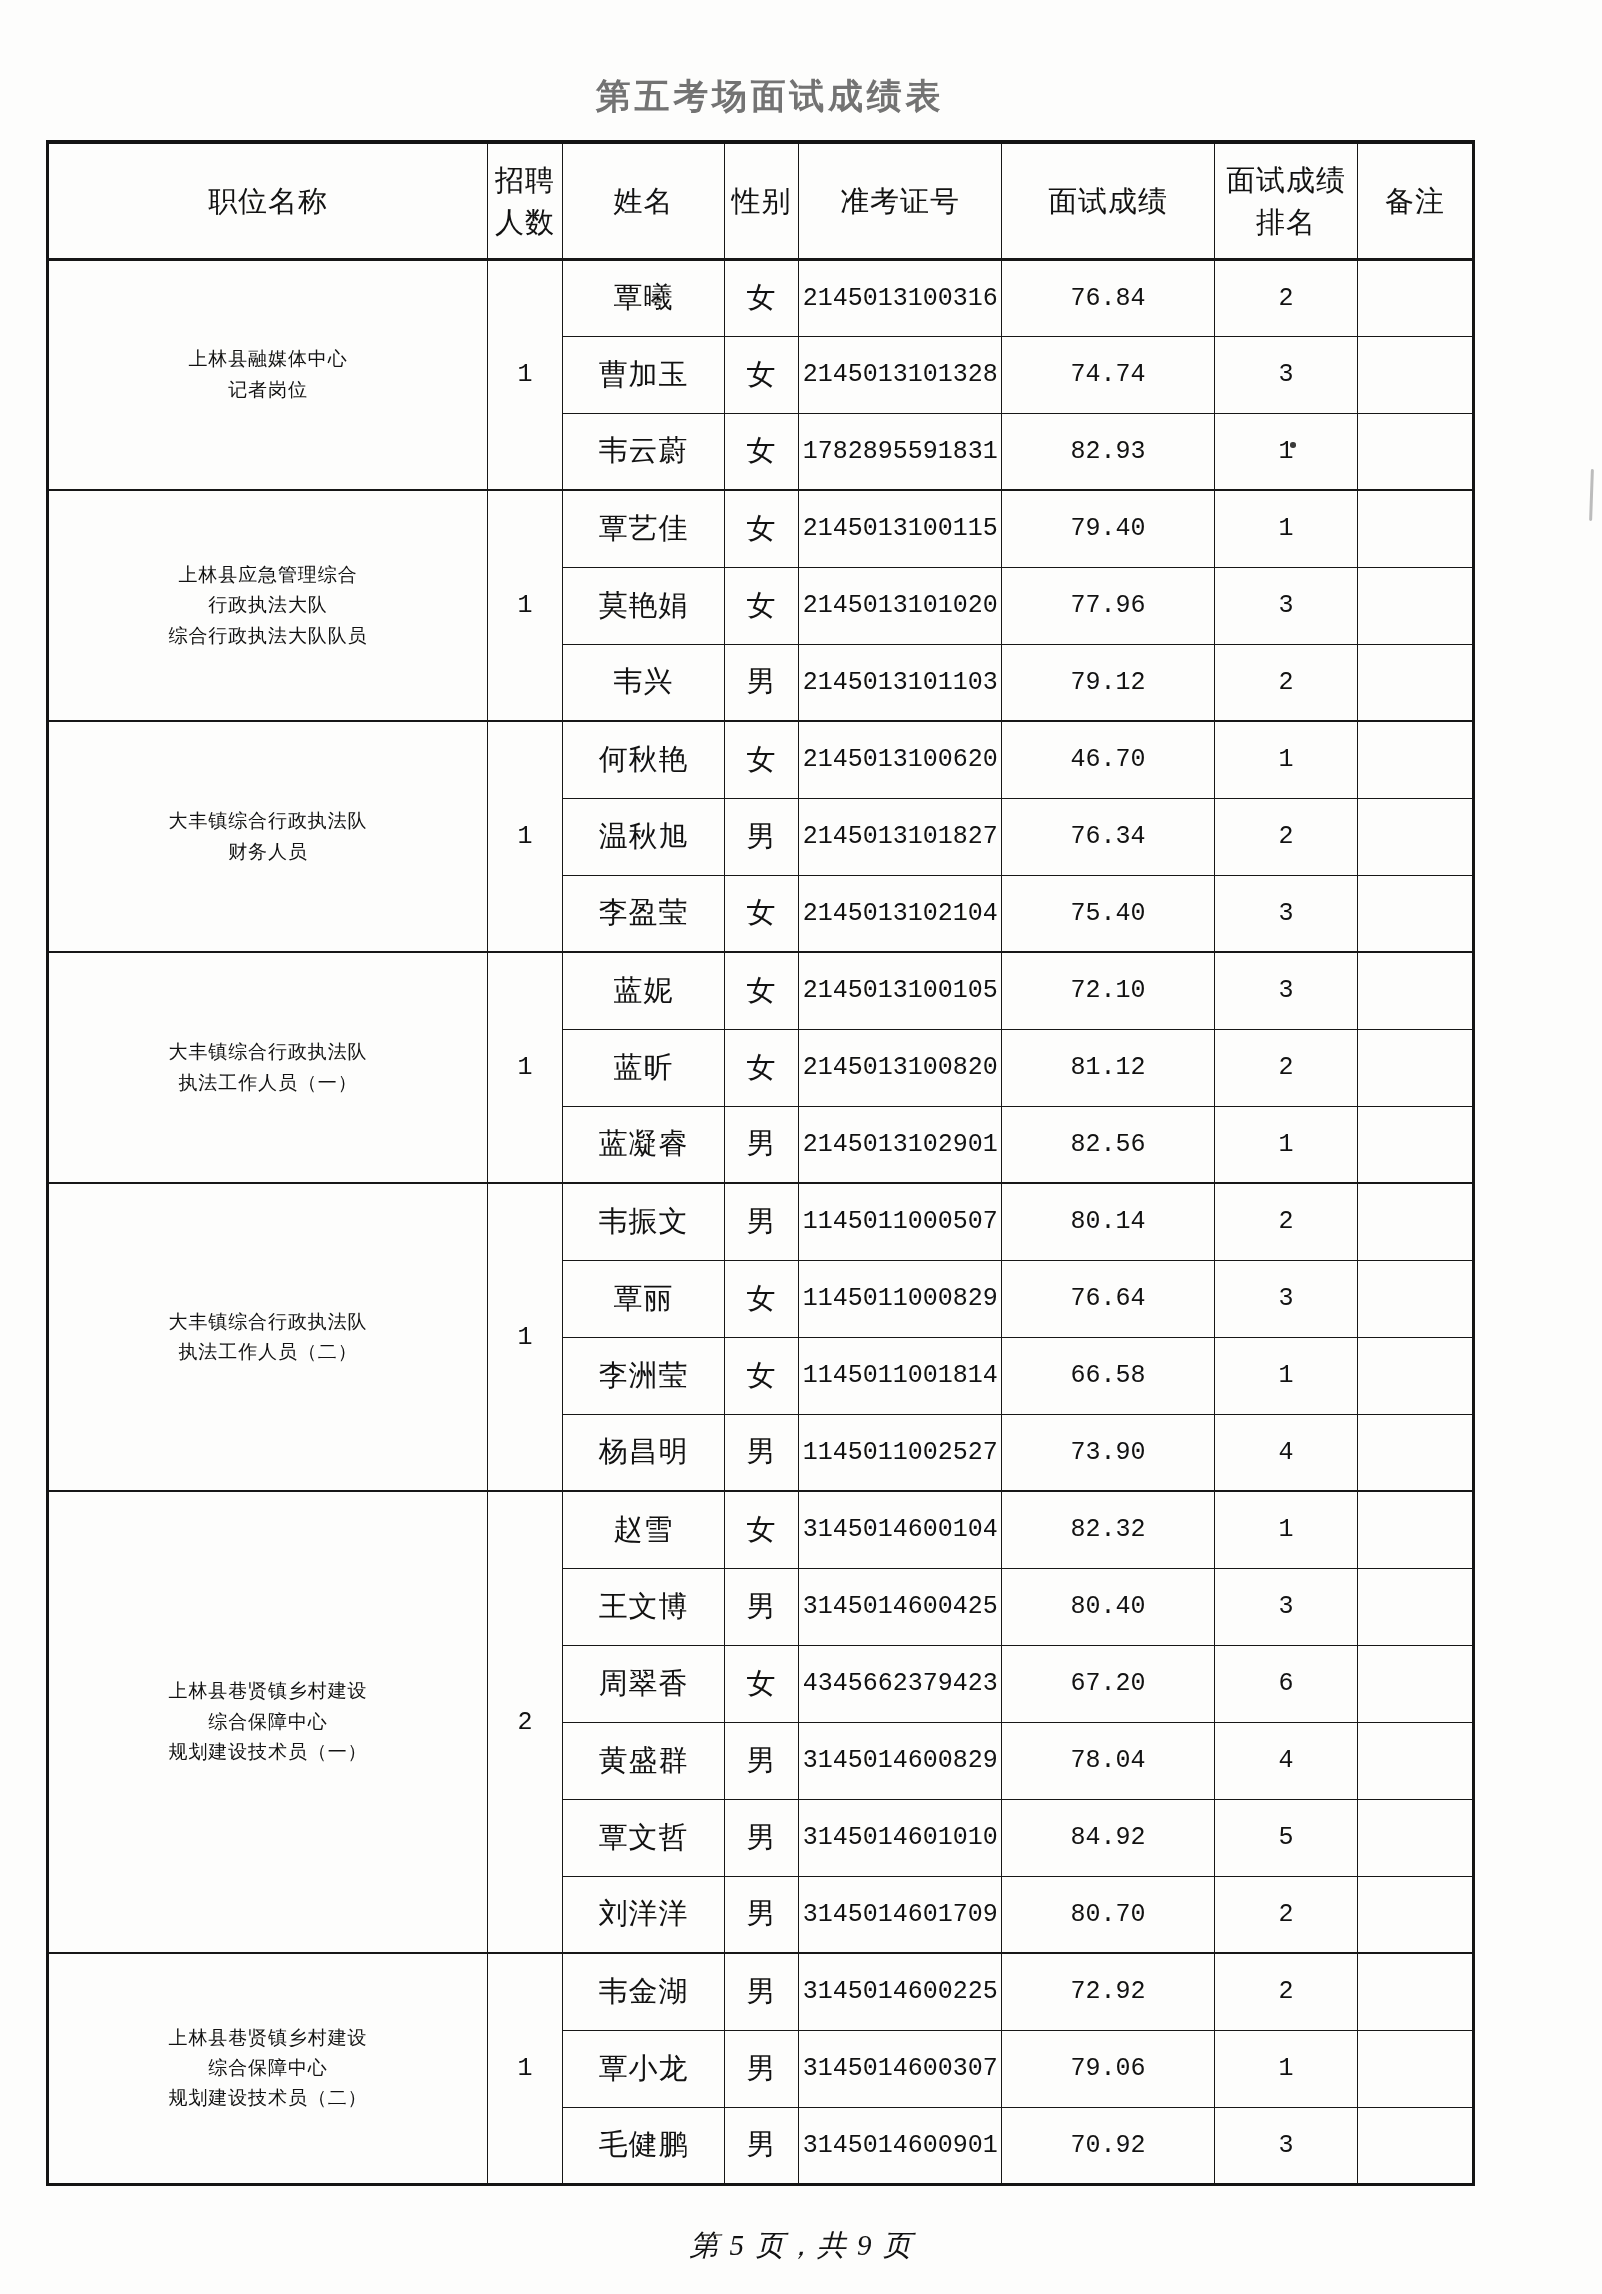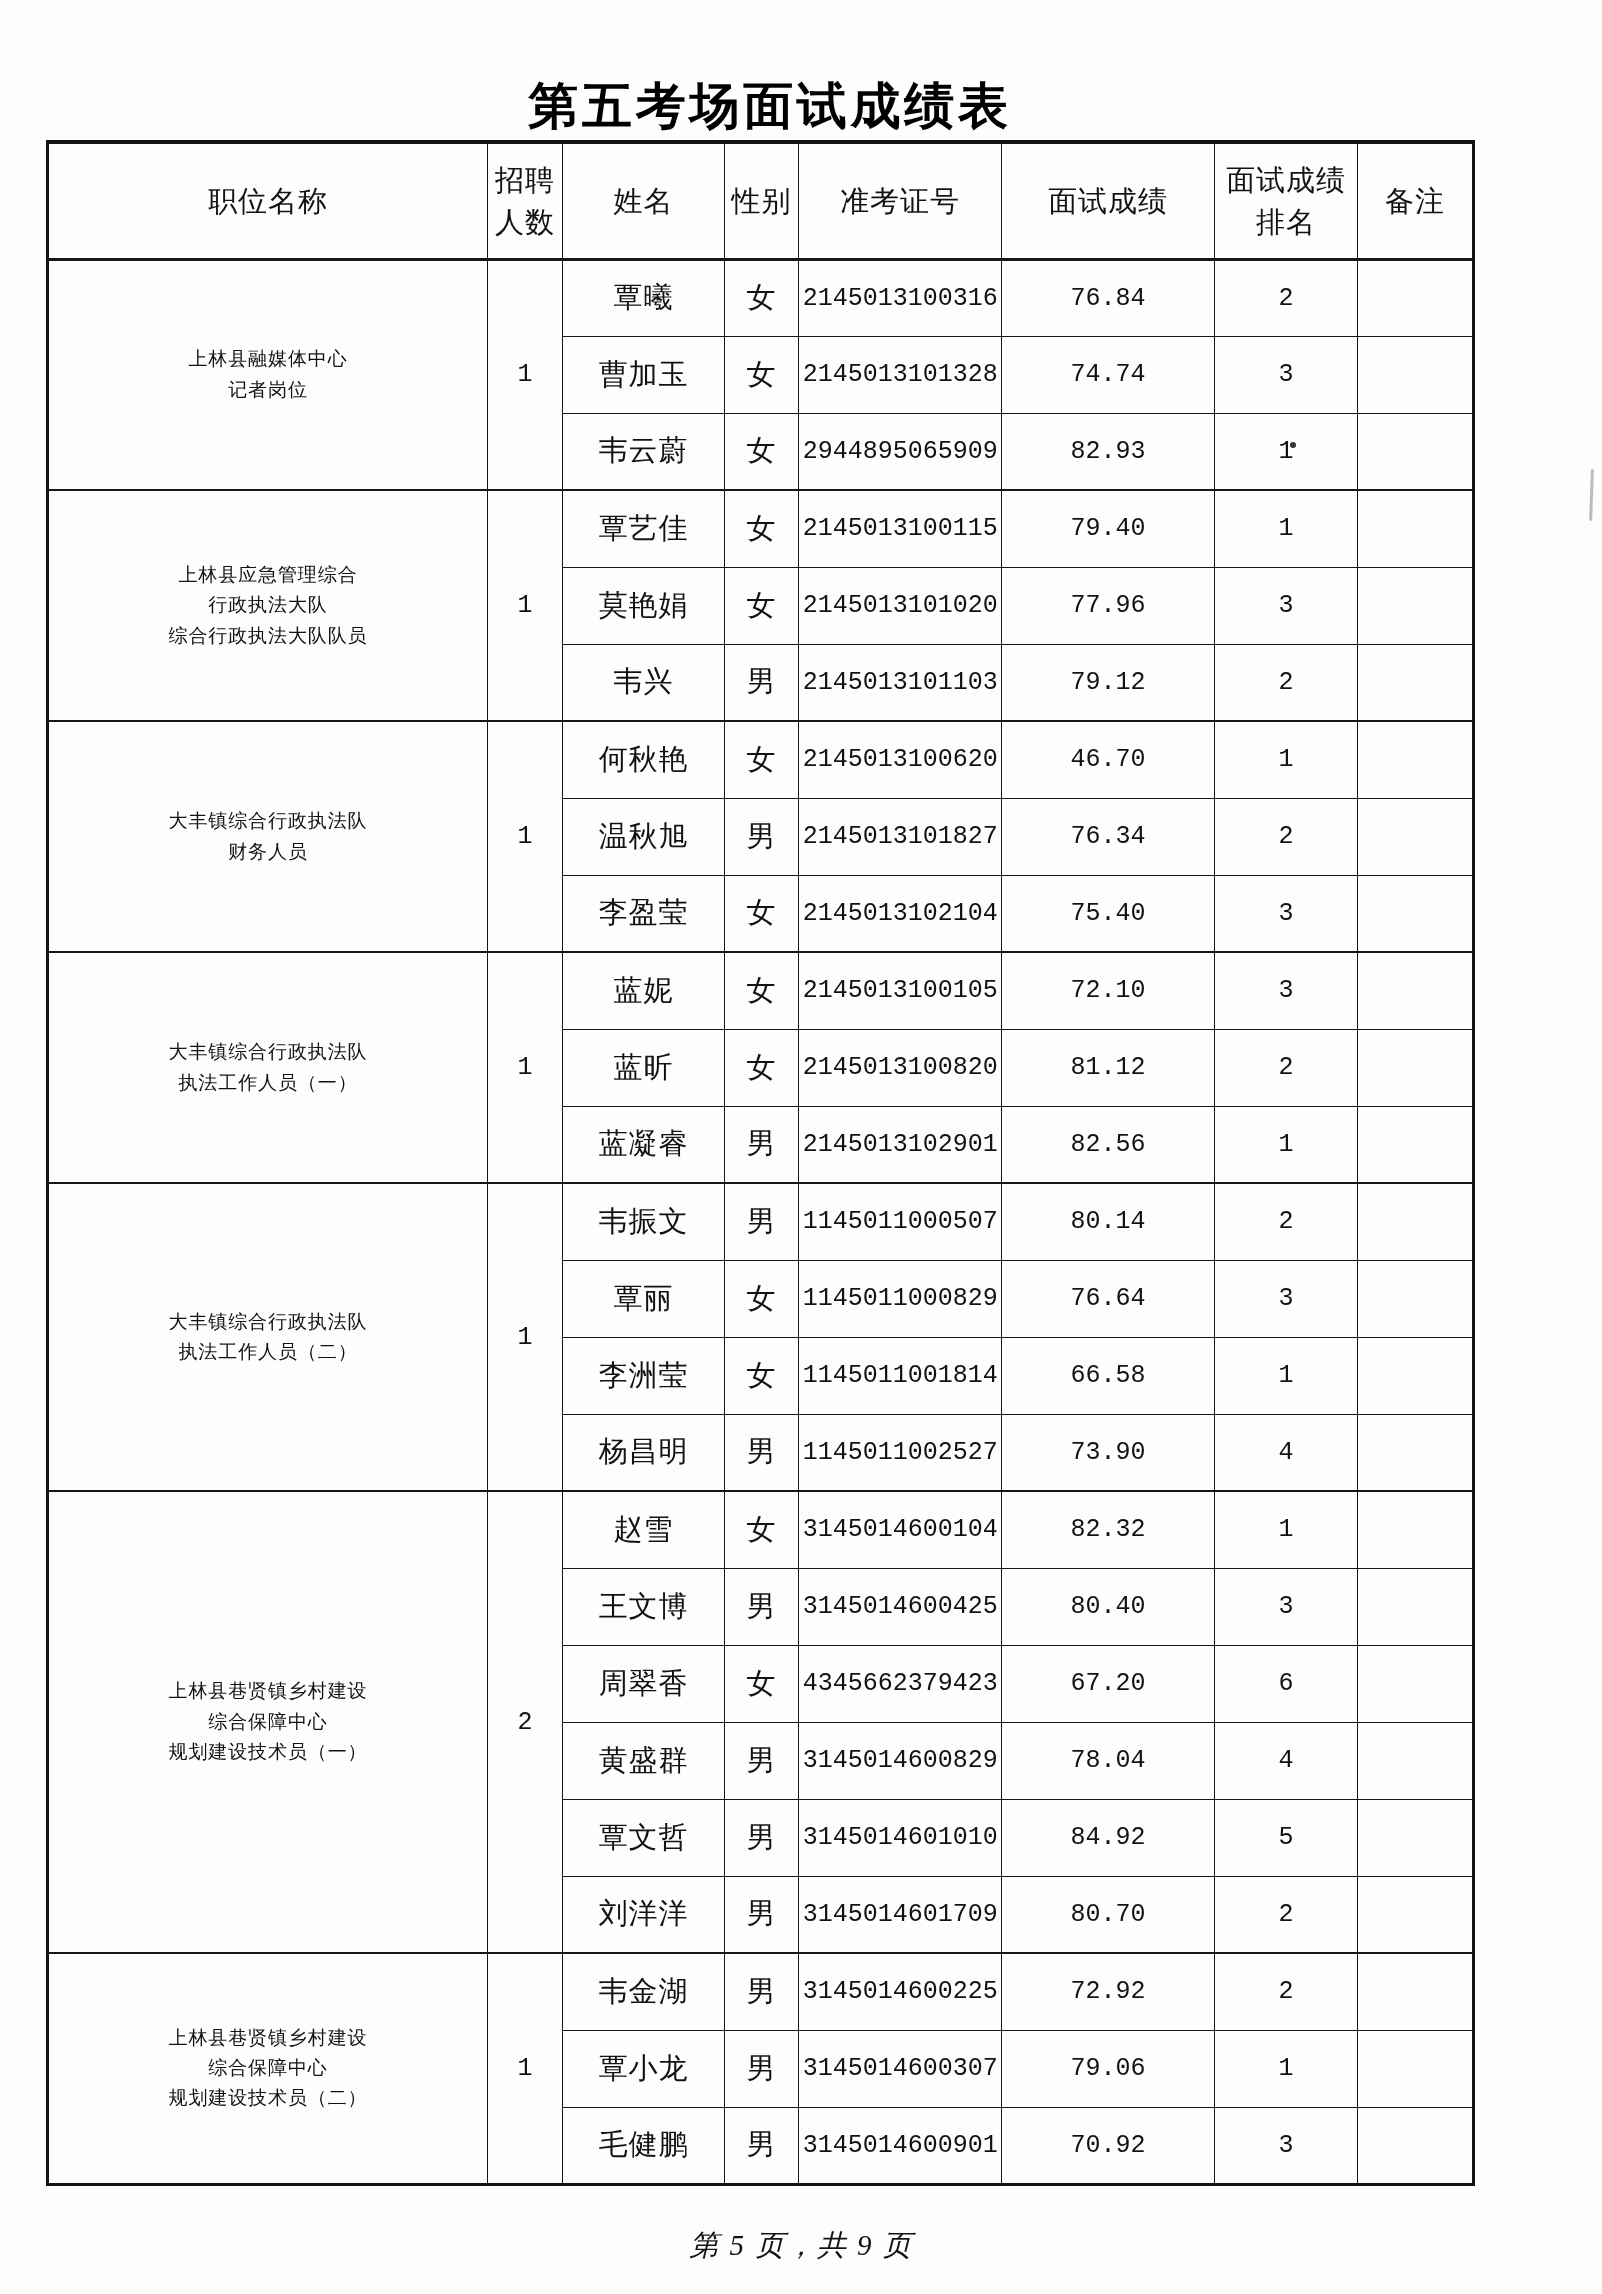--- a/index.html
+++ b/index.html
@@ -10,23 +10,23 @@
     overflow:hidden;
     font-family:"Liberation Serif", serif;
     color:#121212;
   }
   .title {
     position:absolute;
     left:58px; top:73px; width:1424px;
     text-align:center;
     font-family:"Liberation Sans", sans-serif;
     font-weight:bold;
-    font-size:50px;
+    font-size:35px;
     letter-spacing:3.7px;
-    color:#000000;
+    color:#737373;
   }
   table.score-table {
     position:absolute;
     left:46px; top:140px;
     width:1424px;
     border-collapse:collapse;
     table-layout:fixed;
     border:3.7px solid #141414;
     border-top-width:4.7px;
   }
@@ -130,21 +130,21 @@
           <td class="c-cn">曹加玉</td>
           <td class="c-cn">女</td>
           <td class="c-num">2145013101328</td>
           <td class="c-num">74.74</td>
           <td class="c-num">3</td>
           <td class="c-cn"></td>
         </tr>
         <tr>
           <td class="c-cn">韦云蔚</td>
           <td class="c-cn">女</td>
-          <td class="c-num">2944895065909</td>
+          <td class="c-num">1782895591831</td>
           <td class="c-num">82.93</td>
           <td class="c-num">1</td>
           <td class="c-cn"></td>
         </tr>
         <tr class="group-start">
           <td class="c-pos" rowspan="3">上林县应急管理综合
 行政执法大队
 综合行政执法大队队员</td>
           <td class="c-num" rowspan="3">1</td>
           <td class="c-cn">覃艺佳</td>

